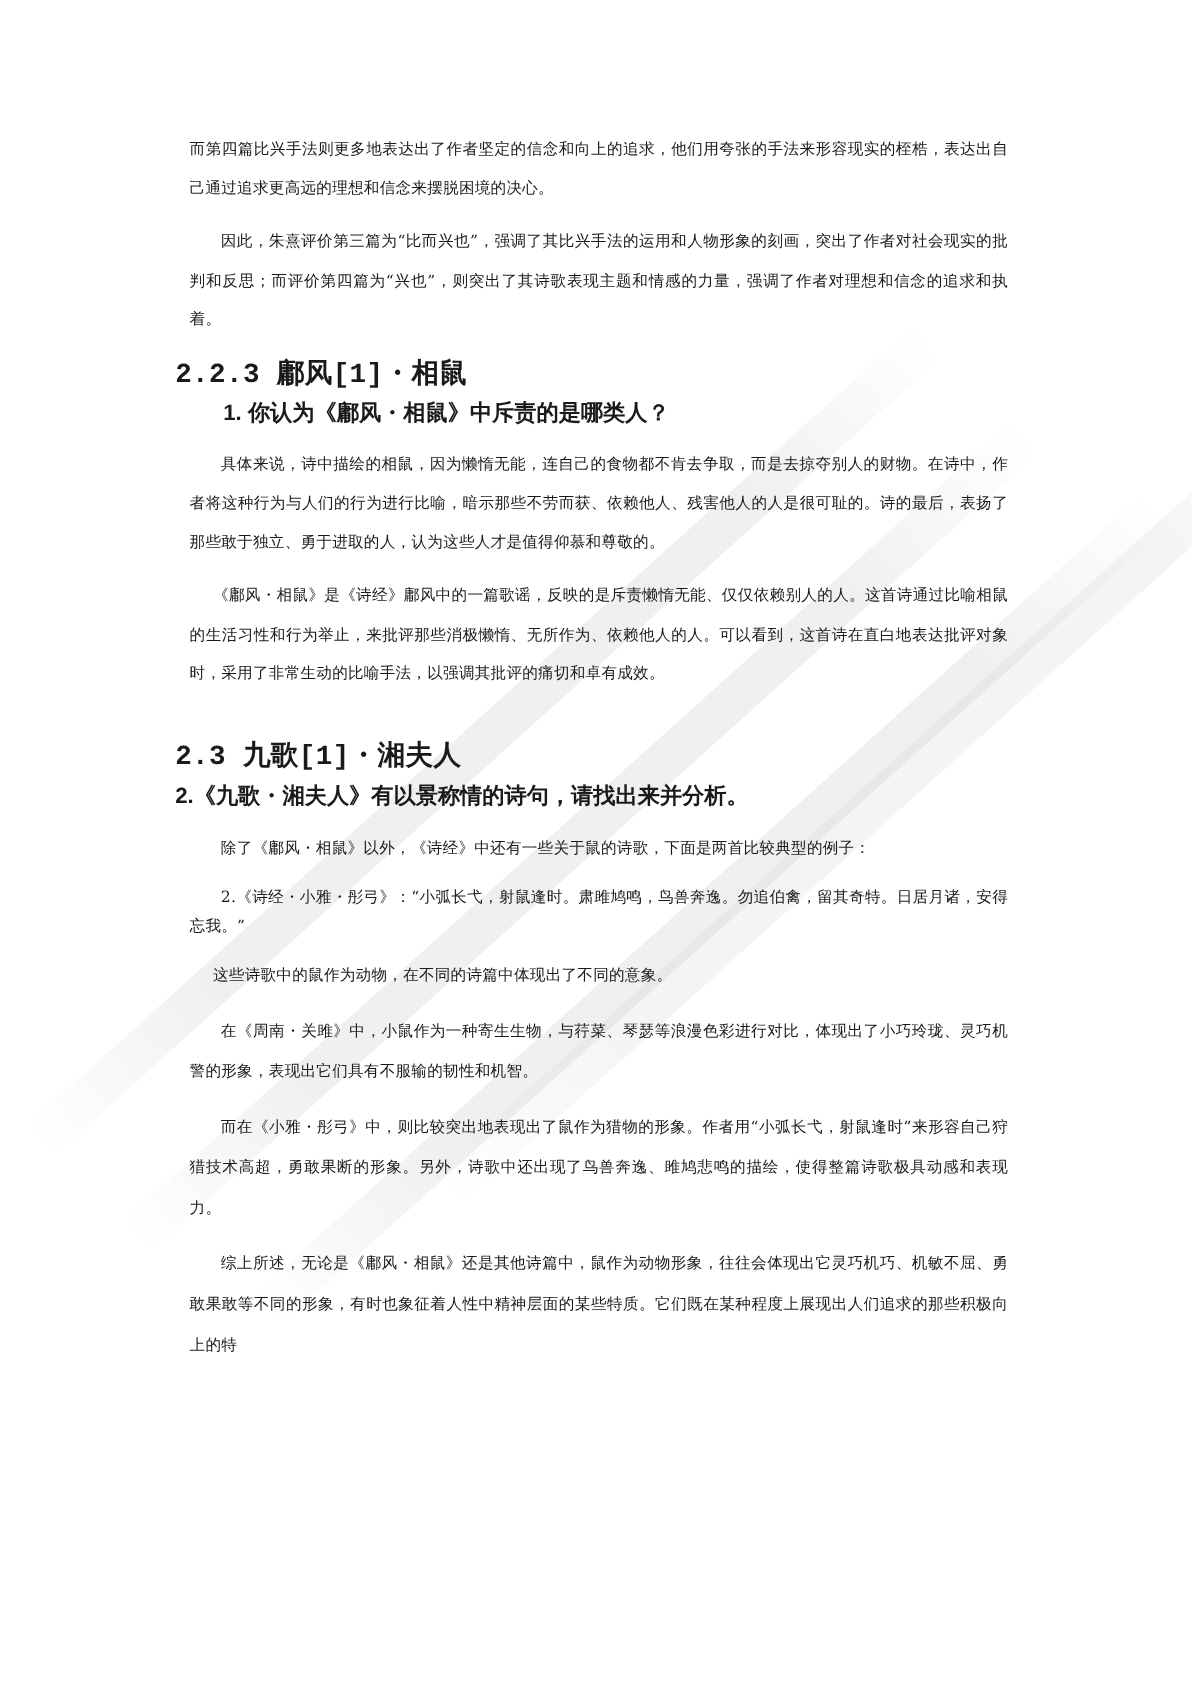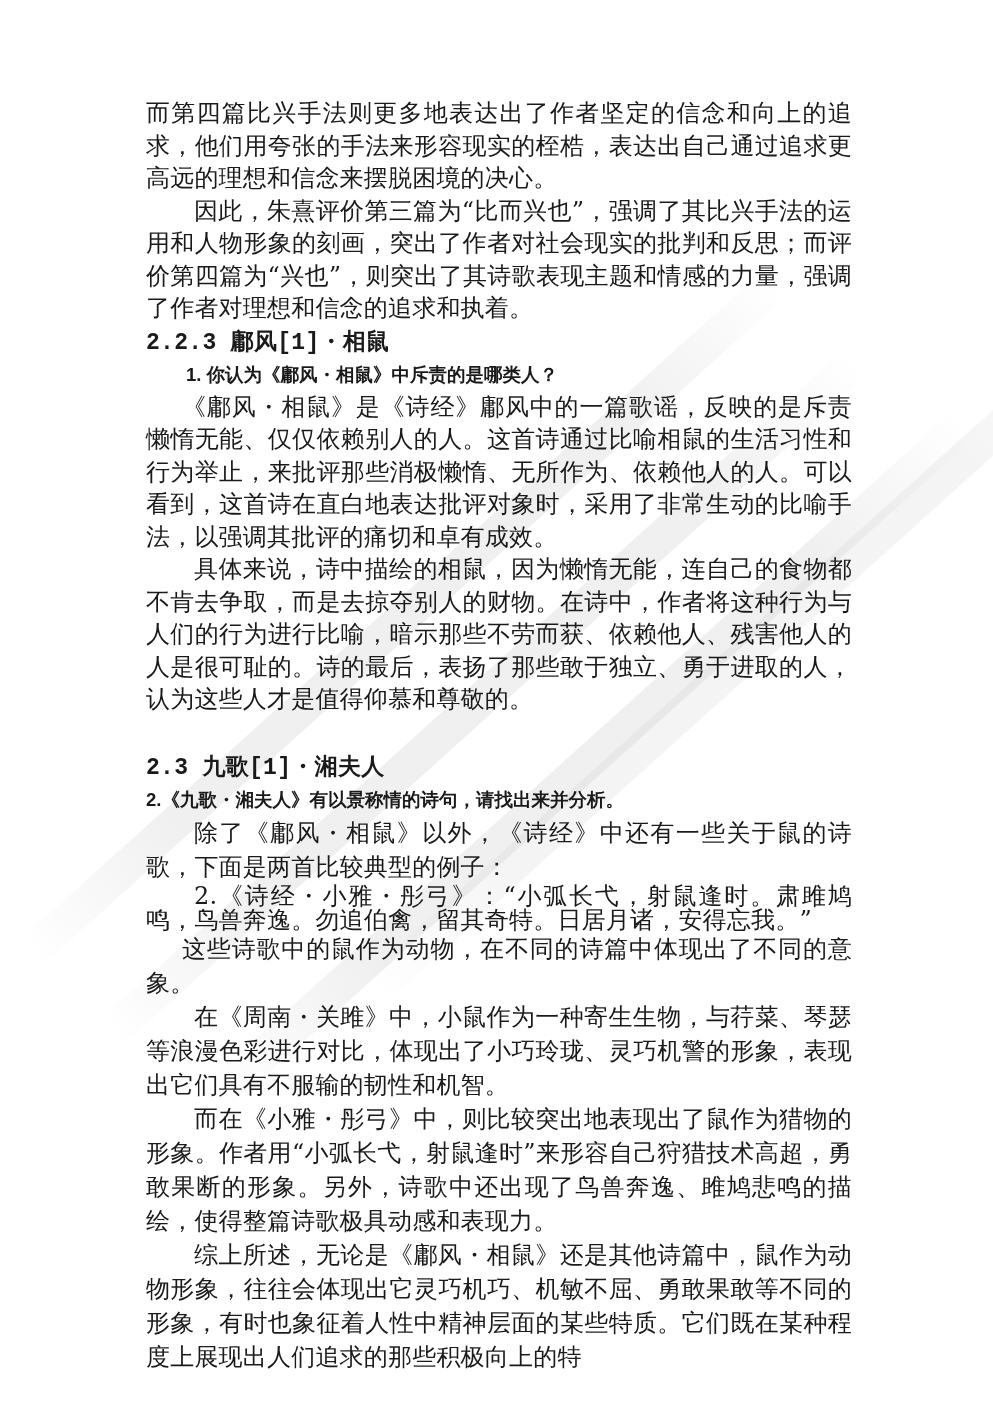--- a/index.html
+++ b/index.html
@@ -4,21 +4,21 @@
 <style>
   html, body { margin: 0; padding: 0; background: #ffffff; }
   body { width: 993px; height: 1404px; position: relative; overflow: hidden;
          font-family: "DejaVu Serif", "Liberation Serif", serif; color: #1a1a1a; }
   .watermark { position: absolute; left: 60px; top: 380px; width: 900px; height: 740px;
                pointer-events: none; z-index: 0; }
   .wm-band { position: absolute; left: 80px; width: 1000px; height: 34px;
              background: linear-gradient(90deg, rgba(200,200,200,0) 0%, rgba(200,200,200,0.28) 20%, rgba(200,200,200,0.28) 80%, rgba(200,200,200,0) 100%);
              transform-origin: left top; transform: rotate(-42deg); }
   .page { position: absolute; left: 146px; top: 0; width: 706px; z-index: 1; }
-  .p { font-size: 24px; line-height: 32.5px; margin: 0; text-align: justify; text-align-last: left;
+  .p { font-size: 13px; line-height: 32.5px; margin: 12px; text-align: justify; text-align-last: left;
        letter-spacing: 0.2px; }
   .indent { text-indent: 2em; }
   .indent-small { text-indent: 1.5em; }
   .h2 { font-family: Liberation Mono, monospace; font-size: 23px; font-weight: bold;
         margin: 0; line-height: 32px; letter-spacing: 0.3px; }
   .q { font-family: Liberation Sans, sans-serif; font-size: 18.5px; font-weight: bold;
        margin: 0; line-height: 32px; }
   .q.indent-q { padding-left: 40px; }
 </style>
 </head>
@@ -31,22 +31,22 @@
   <div class="wm-band" style="top:600px;left:300px;opacity:0.7;"></div>
 </div>
 
 <div class="page">
   <div style="height:97px"></div>
   <p class="p">而第四篇比兴手法则更多地表达出了作者坚定的信念和向上的追求，他们用夸张的手法来形容现实的桎梏，表达出自己通过追求更高远的理想和信念来摆脱困境的决心。</p>
   <p class="p indent">因此，朱熹评价第三篇为“比而兴也”，强调了其比兴手法的运用和人物形象的刻画，突出了作者对社会现实的批判和反思；而评价第四篇为“兴也”，则突出了其诗歌表现主题和情感的力量，强调了作者对理想和信念的追求和执着。</p>
 
   <h2 class="h2" style="margin-top:2px">2.2.3 鄘风[1]・相鼠</h2>
   <p class="q indent-q">1. 你认为《鄘风・相鼠》中斥责的是哪类人？</p>
+  <p class="p indent">具体来说，诗中描绘的相鼠，因为懒惰无能，连自己的食物都不肯去争取，而是去掠夺别人的财物。在诗中，作者将这种行为与人们的行为进行比喻，暗示那些不劳而获、依赖他人、残害他人的人是很可耻的。诗的最后，表扬了那些敢于独立、勇于进取的人，认为这些人才是值得仰慕和尊敬的。</p>
   <p class="p indent-small">《鄘风・相鼠》是《诗经》鄘风中的一篇歌谣，反映的是斥责懒惰无能、仅仅依赖别人的人。这首诗通过比喻相鼠的生活习性和行为举止，来批评那些消极懒惰、无所作为、依赖他人的人。可以看到，这首诗在直白地表达批评对象时，采用了非常生动的比喻手法，以强调其批评的痛切和卓有成效。</p>
-  <p class="p indent">具体来说，诗中描绘的相鼠，因为懒惰无能，连自己的食物都不肯去争取，而是去掠夺别人的财物。在诗中，作者将这种行为与人们的行为进行比喻，暗示那些不劳而获、依赖他人、残害他人的人是很可耻的。诗的最后，表扬了那些敢于独立、勇于进取的人，认为这些人才是值得仰慕和尊敬的。</p>
 
   <h2 class="h2" style="margin-top:36px">2.3 九歌[1]・湘夫人</h2>
   <p class="q">2.《九歌・湘夫人》有以景称情的诗句，请找出来并分析。</p>
   <p class="p indent" style="line-height:34px">除了《鄘风・相鼠》以外，《诗经》中还有一些关于鼠的诗歌，下面是两首比较典型的例子：</p>
   <p class="p indent" style="line-height:24px">2.《诗经・小雅・彤弓》：“小弧长弋，射鼠逢时。肃雎鸠鸣，鸟兽奔逸。勿追伯禽，留其奇特。日居月诸，安得忘我。”</p>
   <p class="p indent-small" style="line-height:34px">这些诗歌中的鼠作为动物，在不同的诗篇中体现出了不同的意象。</p>
   <p class="p indent" style="line-height:34px">在《周南・关雎》中，小鼠作为一种寄生生物，与荇菜、琴瑟等浪漫色彩进行对比，体现出了小巧玲珑、灵巧机警的形象，表现出它们具有不服输的韧性和机智。</p>
   <p class="p indent" style="line-height:34px">而在《小雅・彤弓》中，则比较突出地表现出了鼠作为猎物的形象。作者用“小弧长弋，射鼠逢时”来形容自己狩猎技术高超，勇敢果断的形象。另外，诗歌中还出现了鸟兽奔逸、雎鸠悲鸣的描绘，使得整篇诗歌极具动感和表现力。</p>
   <p class="p indent" style="line-height:34px">综上所述，无论是《鄘风・相鼠》还是其他诗篇中，鼠作为动物形象，往往会体现出它灵巧机巧、机敏不屈、勇敢果敢等不同的形象，有时也象征着人性中精神层面的某些特质。它们既在某种程度上展现出人们追求的那些积极向上的特</p>
 </div>

